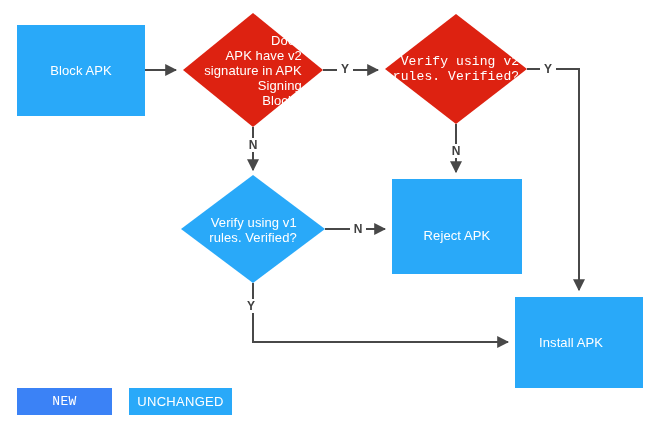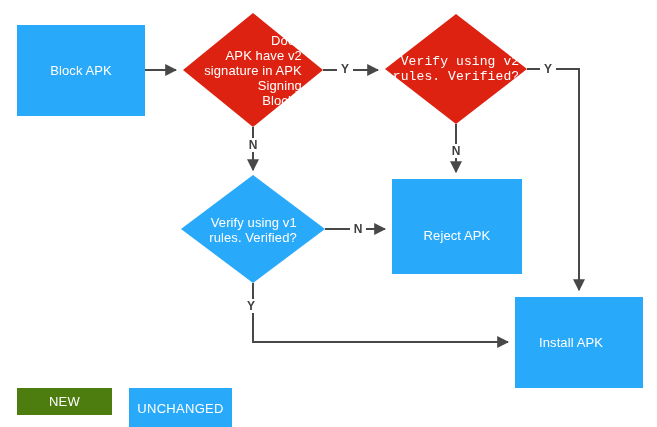--- a/index.html
+++ b/index.html
@@ -142,17 +142,17 @@
   <div class="edge-label" style="left:253px; top:145px;">N</div>
 
   <div class="edge-label" style="left:548px; top:69px;">Y</div>
 
   <div class="edge-label" style="left:456px; top:151px;">N</div>
 
   <div class="edge-label" style="left:358px; top:229px;">N</div>
 
   <div class="edge-label" style="left:251px; top:306px;">Y</div>
 
-  <div class="legend-chip" style="left:17px; top:388px; width:95px; height:27px; background:#4d7c0f;">NEW</div>
+  <div class="legend-chip" style="left:17px; top:388px; width:95px; height:27px; background:#3b82f6;font-family:Liberation Mono, monospace;">NEW</div>
 
-  <div class="legend-chip" style="left:129px; top:388px; width:103px; height:40px; background:#29A9F9;">UNCHANGED</div>
+  <div class="legend-chip" style="left:129px; top:388px; width:103px; height:27px; background:#29A9F9;">UNCHANGED</div>
 
 </div>
 
 </body></html>

